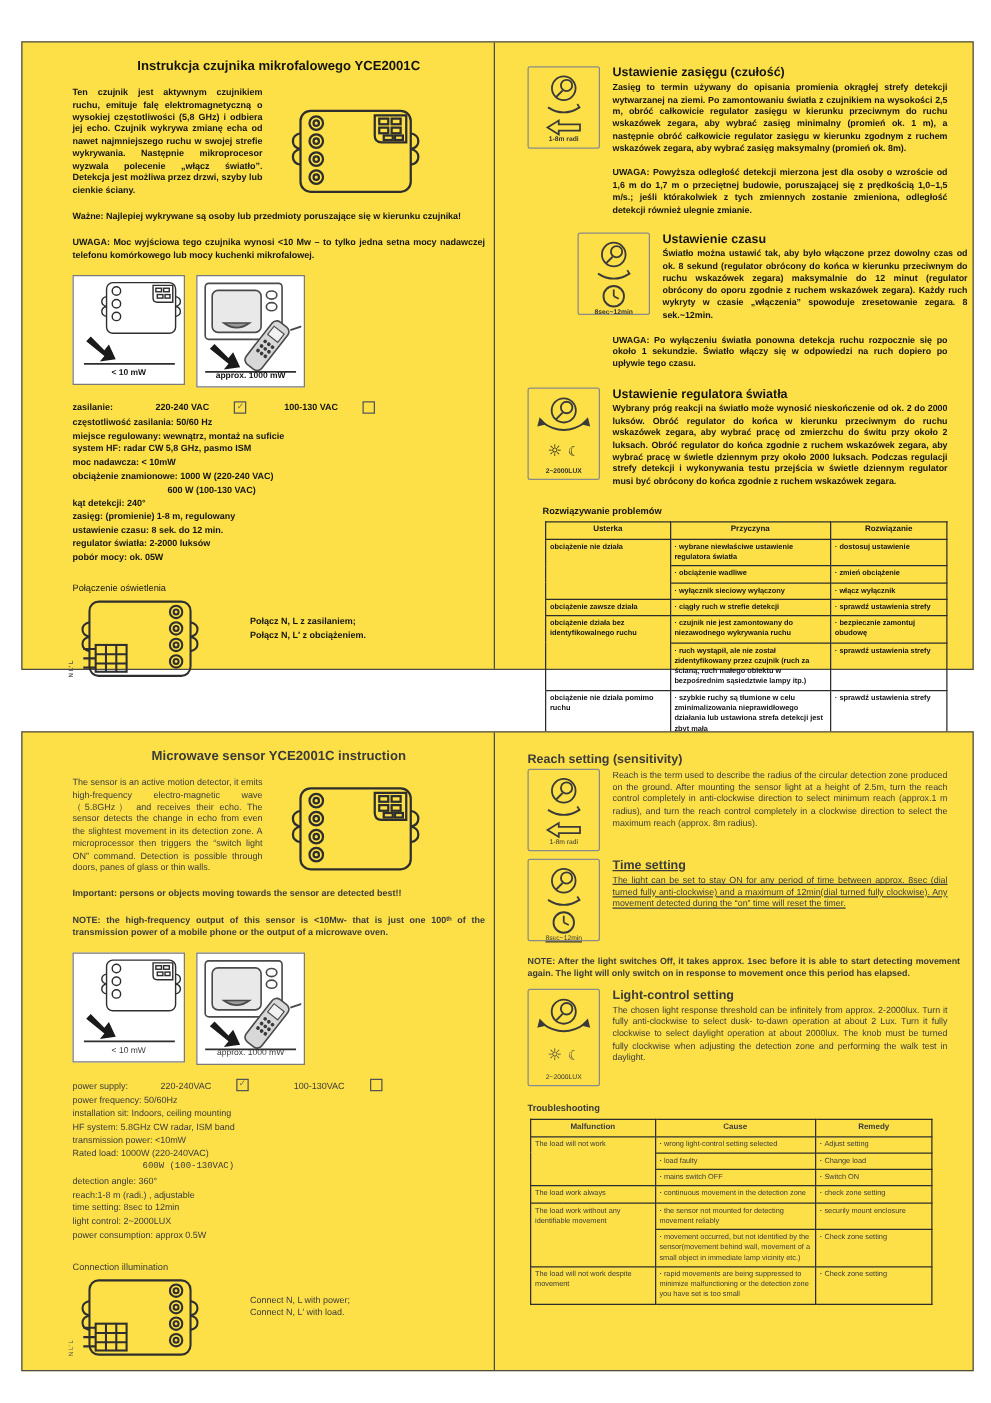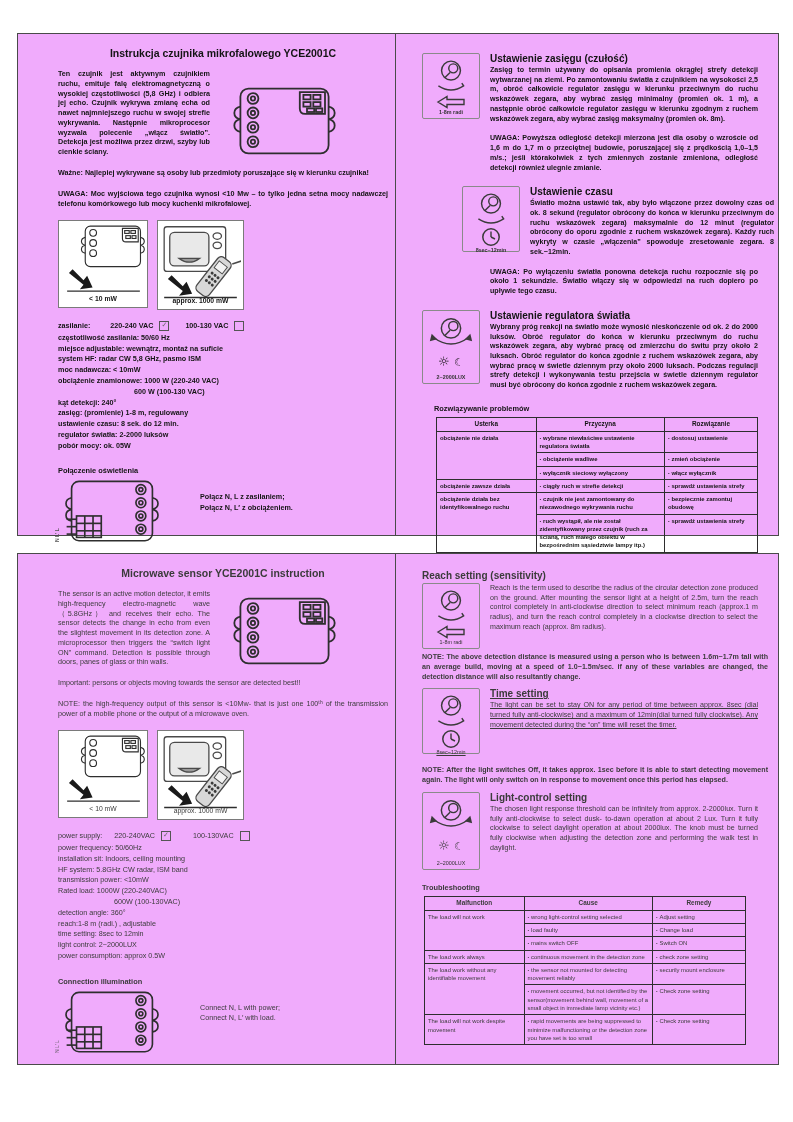--- a/index.html
+++ b/index.html
@@ -1,46 +1,46 @@
 <!DOCTYPE html>
 <html><head>
 <meta charset="utf-8">
 <style>
   html,body{margin:0;padding:0;background:#fff;}
   body{width:793px;height:1122px;position:relative;font-family:"Liberation Sans",sans-serif;color:#1c1c1c;}
-  .page{position:absolute;left:17px;width:760px;background:#f0abfc;border:1.5px solid #4a4a4a;}
+  .page{position:absolute;left:17px;width:760px;background:#fde047;border:1.5px solid #4a4a4a;}
   #page-pl{top:33px;height:501px;}
-  #page-en{top:553px;height:510px;}
+  #page-en{top:585px;height:510px;}
   .divider{position:absolute;left:377px;top:0;bottom:0;width:0;border-left:1.5px solid #4a4a4a;}
   
   .col-left{position:absolute;left:40px;top:0;width:330px;}
   .col-right{position:absolute;left:404px;top:0;width:352px;}
   
   .pl{font-weight:700;color:#141414;}
   .en{font-weight:400;color:#3b3b3b;}
   .title{text-align:center;font-size:10.5px;font-weight:700;margin:13px 0 10px 0;}
   .body-txt{font-size:7.2px;line-height:1.36;text-align:justify;}
   .intro-row{display:flex;align-items:flex-end;}
   .intro-row .body-txt{width:152px;}
   .device-svg{margin-left:16px;margin-top:6px;}
   .para{font-size:7.2px;line-height:1.38;margin-top:11px;text-align:justify;}
-  .bold{font-weight:400;}
+  .bold{font-weight:700;}
   
   .fig-row{display:flex;gap:9px;margin-top:11px;}
   .figbox{border:1px solid #7a7a7a;position:relative;background:#fff;}
   .figbox .cap{position:absolute;left:0;right:0;bottom:5px;text-align:center;font-size:6.8px;}
   
-  .power-line{display:flex;align-items:flex-start;gap:6px;font-size:7.2px;margin-top:11px;}
+  .power-line{display:flex;align-items:center;gap:20px;font-size:7.2px;margin-top:11px;}
   .cb{display:inline-block;width:8px;height:8px;border:1px solid #555;font-size:7px;line-height:8px;text-align:center;color:#6a6a6a;font-family:"DejaVu Sans",sans-serif;}
   .specs{font-size:7.2px;line-height:1.36;margin-top:2px;}
   .specs div{margin-top:1px;}
   .spec-indent-pl{margin-left:76px !important;}
-  .spec-indent-en{margin-left:56px !important;}
+  .spec-indent-en{margin-left:56px !important;font-family:Liberation Mono, monospace;}
   
-  .conn-head{font-size:7.4px;font-weight:700;margin-top:16px;}
+  .conn-head{font-size:7.4px;font-weight:400;margin-top:16px;}
   .conn-row{display:flex;align-items:flex-start;margin-top:3px;}
   .conn-note{font-size:7.2px;line-height:1.5;margin-left:34px;margin-top:14px;}
   .wire-labels{position:absolute;font-size:5px;color:#555;transform:rotate(-90deg);transform-origin:left top;}
   
   .section{display:flex;margin-top:0;}
   .iconbox{flex:0 0 58px;height:66px;border:1px solid #8a8a8a;border-radius:2px;display:flex;flex-direction:column;align-items:center;justify-content:space-between;padding:4px 0 3px 0;box-sizing:border-box;}
   .iconbox .lbl{font-size:5.4px;color:#333;}
   .sectext{margin-left:10px;width:268px;}
   .sec-head{font-size:10px;font-weight:700;margin:0 0 2px 0;}
   .sec-body{font-size:7.1px;line-height:1.37;text-align:justify;margin:0;}
@@ -159,21 +159,21 @@
 
     <div class="power-line">
       <span>zasilanie:</span>
       <span style="margin-left:14px;">220-240 VAC</span>
       <span class="cb glyph">✓</span>
       <span style="margin-left:10px;">100-130 VAC</span>
       <span class="cb"></span>
     </div>
     <div class="specs">
       <div>częstotliwość zasilania: 50/60 Hz</div>
-      <div>miejsce adjustable: wewnątrz, montaż na suficie</div>
+      <div>miejsce regulowany: wewnątrz, montaż na suficie</div>
       <div>system HF: radar CW 5,8 GHz, pasmo ISM</div>
       <div>moc nadawcza: &lt; 10mW</div>
       <div>obciążenie znamionowe: 1000 W (220-240 VAC)</div>
       <div class="spec-indent-pl">600 W (100-130 VAC)</div>
       <div>kąt detekcji: 240°</div>
       <div>zasięg: (promienie) 1-8 m, regulowany</div>
       <div>ustawienie czasu: 8 sek. do 12 min.</div>
       <div>regulator światła: 2-2000 luksów</div>
       <div>pobór mocy: ok. 05W</div>
     </div>
@@ -524,21 +524,20 @@
             <svg class="tpl-arrowL" width="30" height="14" viewBox="0 0 30 14">
     <polygon points="2,7 11,1.5 11,4.5 28,4.5 28,9.5 11,9.5 11,12.5" fill="none" stroke="#3a3a3a" stroke-width="1.4"></polygon>
   </svg>
           </div>
         <div class="lbl">1-8m radi</div>
       </div>
       <div class="sectext">
         <p class="sec-body" style="margin-top:1px;">Reach is the term used to describe the radius of the circular detection zone produced on the ground. After mounting the sensor light at a height of 2.5m, turn the reach control completely in anti-clockwise direction to select minimum reach (approx.1 m radius), and turn the reach control completely in a clockwise direction to select the maximum reach (approx.  8m radius).</p>
       </div>
     </div>
-    <div class="note note-full" style="margin-top:4px;">NOTE: The above detection distance is measured using a person who is between 1.6m~1.7m tall with an average build, moving at a speed of 1.0~1.5m/sec. if any of these variables are changed, the detection distance will also resultantly change.</div>
 
     <div class="section" style="margin-top:6px;text-decoration:underline;">
       <div class="iconbox">
         <div class="svg-slot">
             <svg class="tpl-knob" width="40" height="36" viewBox="0 0 44 40">
     <g fill="none" stroke="#3a3a3a" stroke-width="1.6">
       <circle cx="22" cy="14" r="10.5"></circle>
       <circle cx="24.5" cy="11.5" r="5"></circle>
       <line x1="21" y1="16" x2="15" y2="22"></line>
       <path d="M8 31 q14 9 28 0 l-2 -3"></path>

